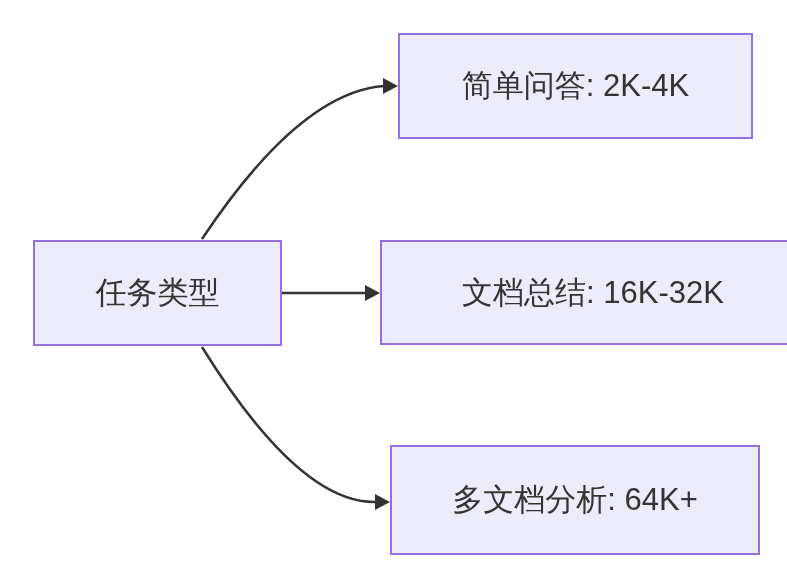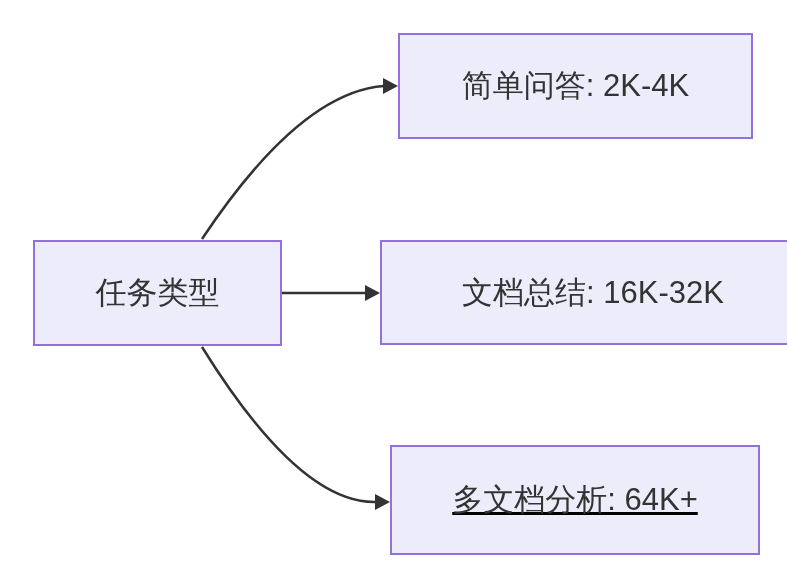--- a/index.html
+++ b/index.html
@@ -34,21 +34,21 @@
   .node .label {
     color: #333333;
     font-size: 31px;
     line-height: 1.2;
     white-space: nowrap;
     text-align: center;
   }
   .node-root   { left: 33px;  top: 240px; width: 249px; height: 106px; }
   .node-top    { left: 398px; top: 33px;  width: 355px; height: 106px; }
   .node-middle { left: 380px; top: 240px; width: 426px; height: 105px; }
-  .node-bottom { left: 390px; top: 445px; width: 370px; height: 110px; text-decoration: underline; }
+  .node-bottom { left: 390px; top: 445px; width: 370px; height: 110px; }
   .edge-path {
     fill: none;
     stroke: #333333;
     stroke-width: 2.5px;
   }
   .edge-head {
     fill: #333333;
     stroke: none;
   }
 </style>

